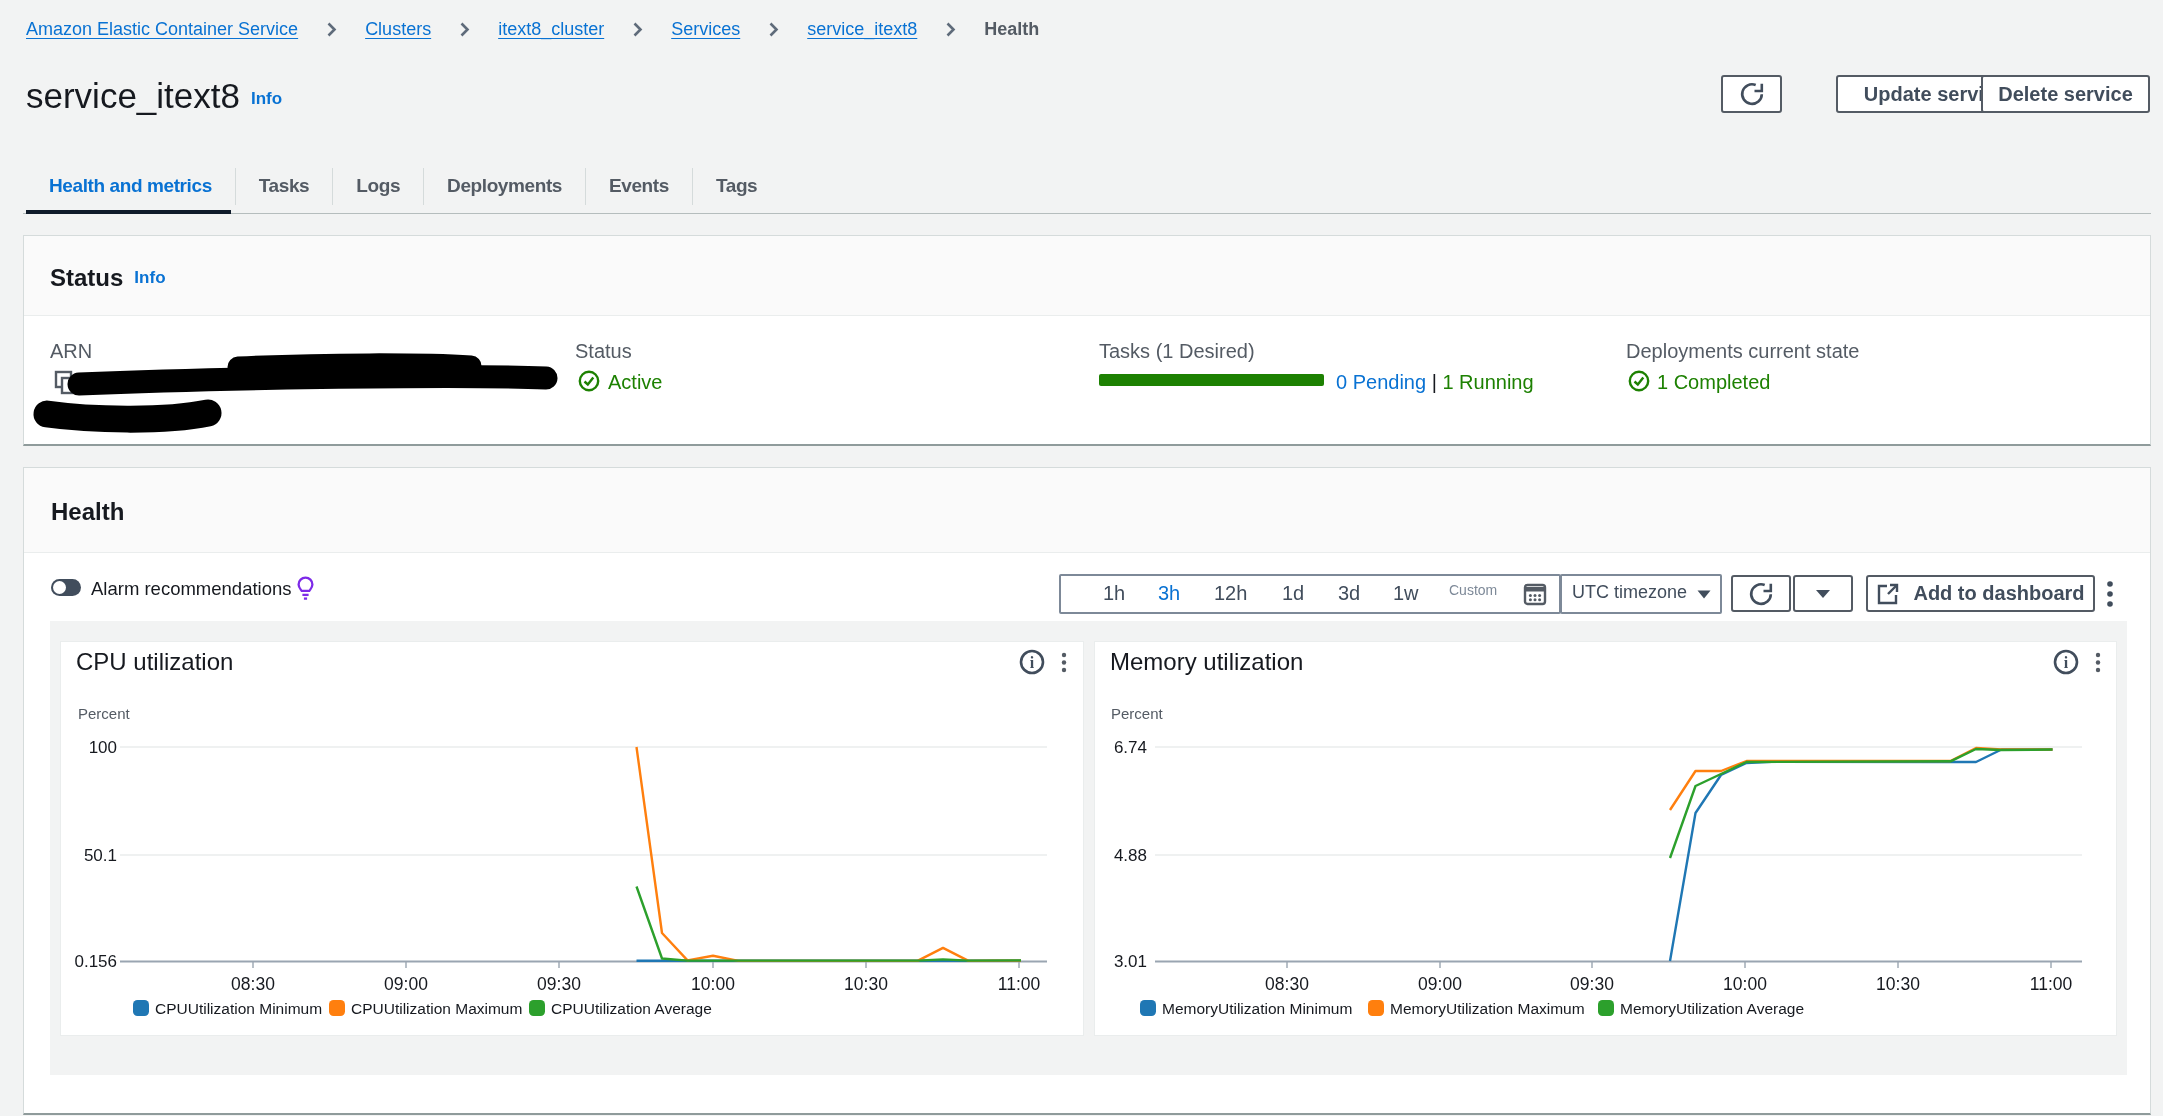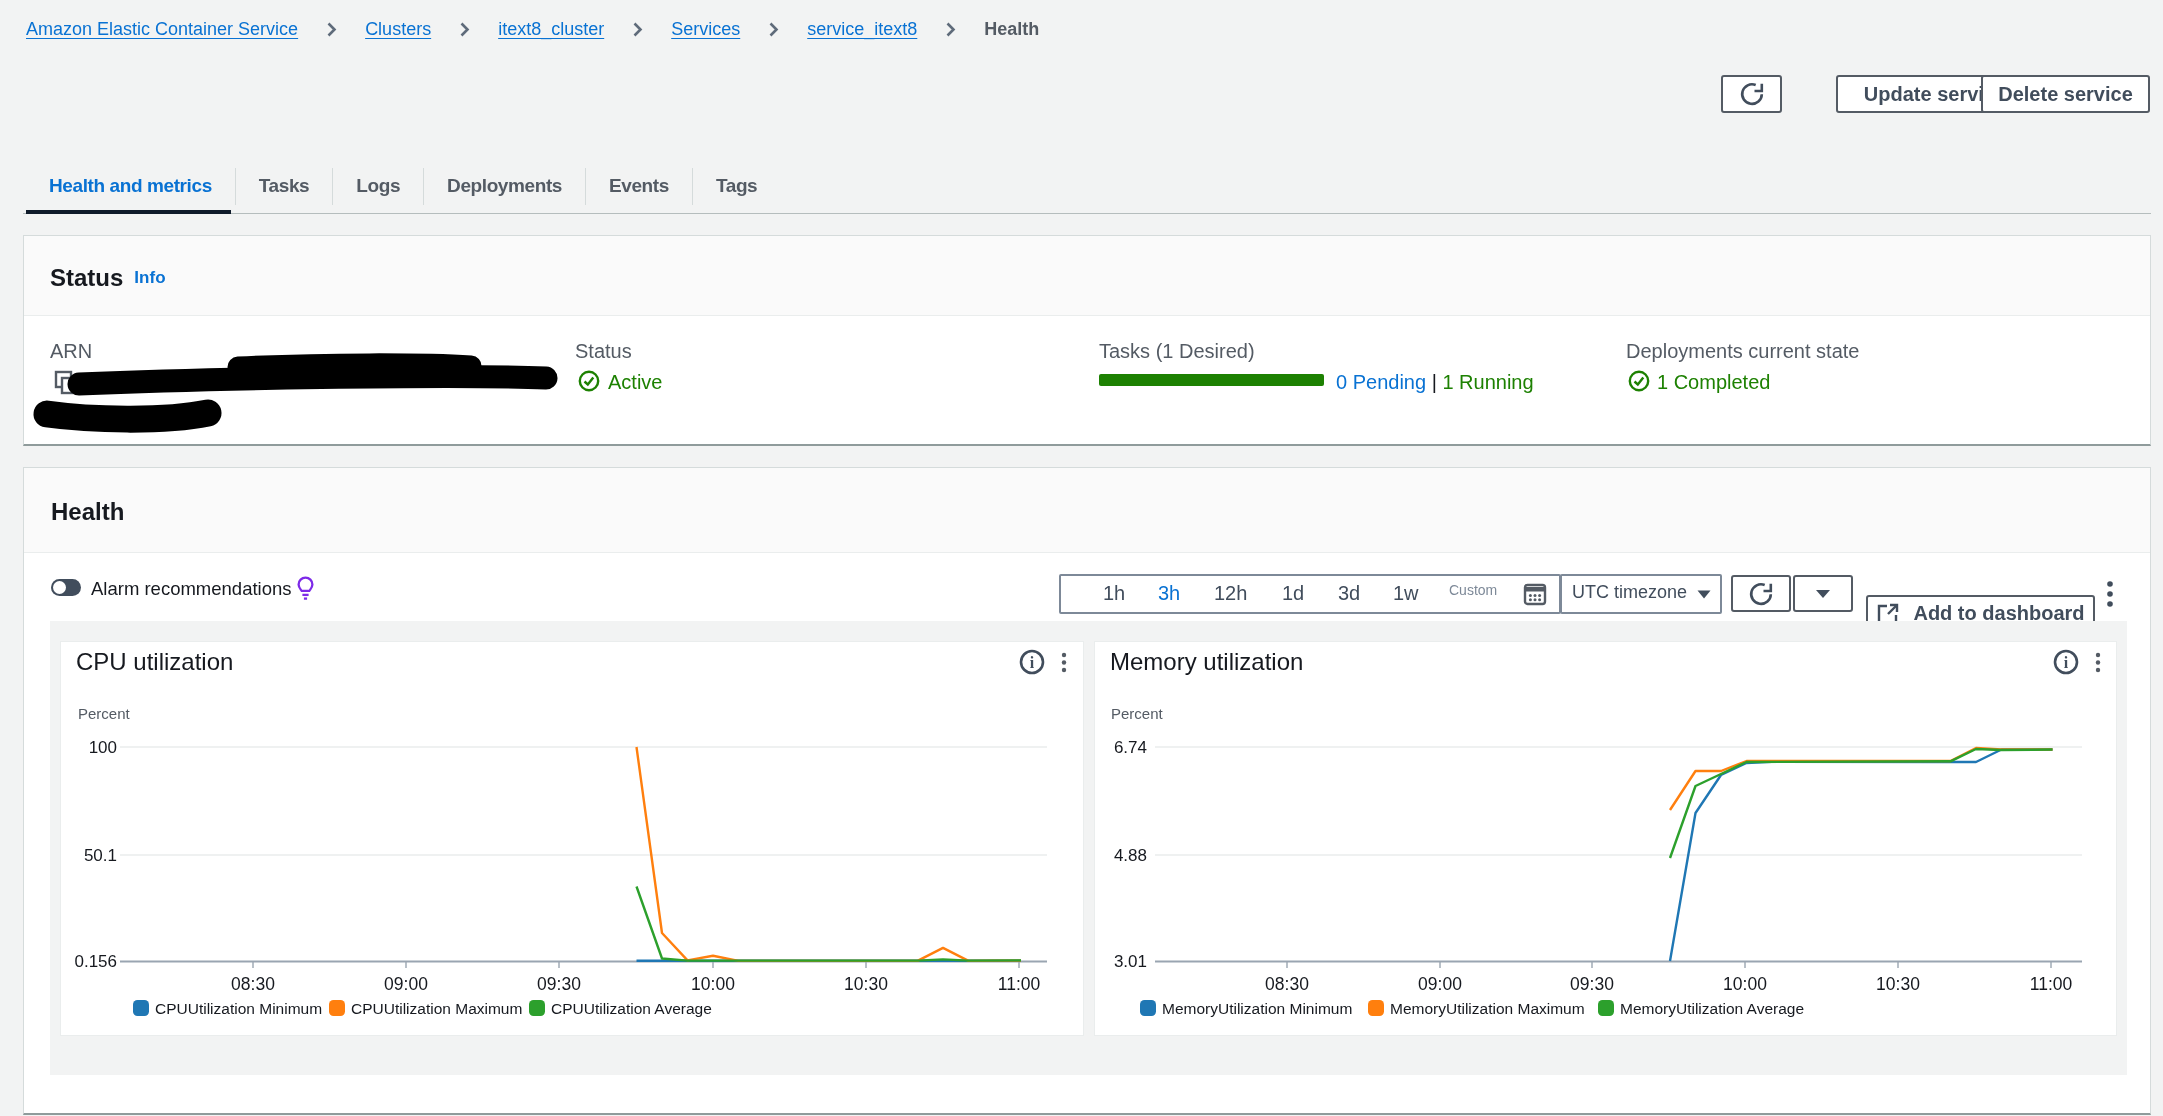--- a/index.html
+++ b/index.html
@@ -52,20 +52,21 @@
       <svg class="sepsvg" width="11" height="17" viewBox="0 0 11 17">
         <path d="M2.5 2.5 L8.5 8.5 L2.5 14.5" stroke="#5f6b7a" stroke-width="2.6" fill="none"></path>
       </svg>
     <a class="bc" href="#">service_itext8</a>
       <svg class="sepsvg" width="11" height="17" viewBox="0 0 11 17">
         <path d="M2.5 2.5 L8.5 8.5 L2.5 14.5" stroke="#5f6b7a" stroke-width="2.6" fill="none"></path>
       </svg>
     <span class="crumb-last">Health</span>
   </div>
 
+  <h1 class="abs">service_itext8<span class="infolink">Info</span></h1>
 
   <div class="btn" style="left:1721px; top:75px; width:61px; height:38px;">
     <svg width="26" height="26" viewBox="0 0 26 26">
         <g fill="none" stroke="#414d5c" stroke-width="2.6">
           <path d="M 16.7 4.0 A 9.8 9.8 0 1 0 22.8 13.2"></path>
           <path d="M 15.5 10.0 L 22.8 10.0 L 22.8 2.7" fill="none"></path>
         </g>
       </svg>
   </div>
   <div class="btn" style="left:1792px; top:75px; width:198px; height:38px;margin-left:44px;">Update service</div>
@@ -164,21 +165,21 @@
             <path d="M 16.7 4.0 A 9.8 9.8 0 1 0 22.8 13.2"></path>
             <path d="M 15.5 10.0 L 22.8 10.0 L 22.8 2.7"></path>
           </g>
         </svg>
     </div>
     <div class="btn" style="left:1769px; top:107px; width:60px; height:37px;">
       <svg width="18" height="12" viewBox="0 0 18 12">
           <path d="M2 2 L9 10 L16 2 Z" fill="#414d5c"></path>
         </svg>
     </div>
-    <div class="btn" style="left:1842px; top:107px; width:229px; height:37px;margin-top:20px;">
+    <div class="btn" style="left:1842px; top:107px; width:229px; height:37px;">
       <svg style="margin-right:13px;" width="24" height="24" viewBox="0 0 24 24" fill="none" stroke="#414d5c" stroke-width="2.4">
           <path d="M20 13 L20 21 L3 21 L3 4 L11 4"></path>
           <path d="M14 3 L21 3 L21 10"></path>
           <path d="M21 3 L12 12"></path>
         </svg>
       Add to dashboard
     </div>
     <svg class="abs" style="left:2080px; top:112px;" width="12" height="30" viewBox="0 0 12 30" fill="#414d5c">
         <circle cx="6" cy="4" r="2.8"></circle>
         <circle cx="6" cy="14" r="2.8"></circle>

